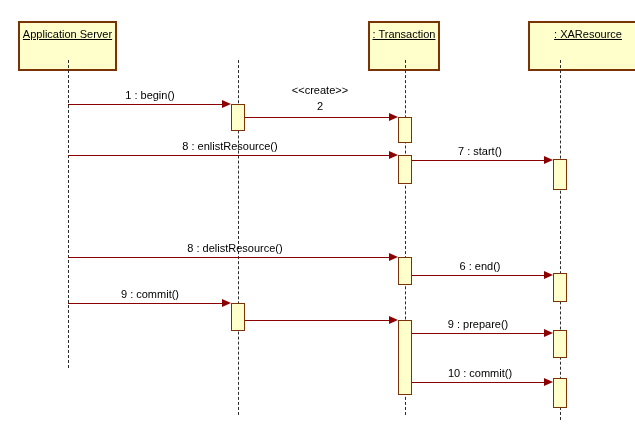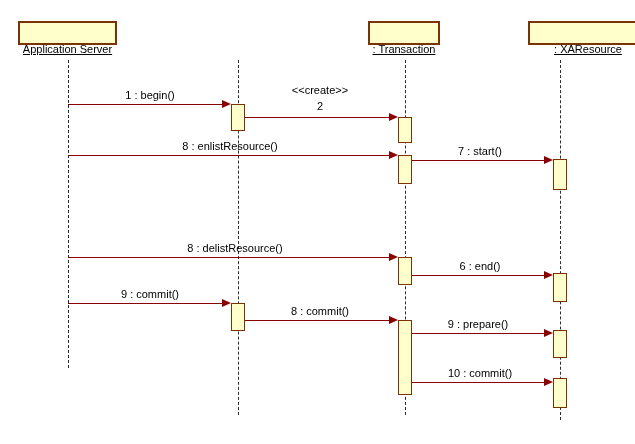--- a/index.html
+++ b/index.html
@@ -4,24 +4,24 @@
 <style>
   html,body { margin:0; padding:0; background:#ffffff; }
   .stage {
     position:relative; width:635px; height:444px;
     background:var(--bg,#ffffff);
     font-family:"Liberation Sans", sans-serif;
     font-size:11px; color:#000;
     overflow:hidden;
   }
   .head {
-    position:absolute; height:23px; box-sizing:border-box;
+    position:absolute; height:50px; box-sizing:border-box;
     background:var(--box-fill,#ffffcc);
     border:2px solid var(--box-border,#7b3305);
-    text-align:center; padding-top:20px;
+    text-align:center; padding-top:5px;
   }
   .head .hlabel { text-decoration:underline; white-space:nowrap; }
   .lifeline {
     position:absolute; width:0;
     border-left:1px dashed var(--lifeline,#2b2b2b);
   }
   .activation {
     position:absolute; width:14px; box-sizing:border-box;
     background:var(--box-fill,#ffffcc);
     border:1px solid var(--box-border,#7b3305);
@@ -81,21 +81,20 @@
   <div class="mline" style="left:412px;top:275px;width:133px"></div>
   <div class="ahead" style="left:544px;top:271px"></div>
   <div class="mlabel" style="left:395px;top:260px">6 : end()</div>
 
   <div class="mline" style="left:68px;top:303px;width:155px"></div>
   <div class="ahead" style="left:222px;top:299px"></div>
   <div class="mlabel" style="left:65px;top:288px">9 : commit()</div>
 
   <div class="mline" style="left:245px;top:320px;width:145px"></div>
   <div class="ahead" style="left:389px;top:316px"></div>
-  <div class="mlabel" style="left:235px;top:305px">8 : commit()</div>
 
   <div class="mline" style="left:412px;top:333px;width:133px"></div>
   <div class="ahead" style="left:544px;top:329px"></div>
   <div class="mlabel" style="left:393px;top:318px">9 : prepare()</div>
 
   <div class="mline" style="left:412px;top:382px;width:133px"></div>
   <div class="ahead" style="left:544px;top:378px"></div>
   <div class="mlabel" style="left:395px;top:367px">10 : commit()</div>
 
   <div class="activation" style="left:231px;top:104px;height:27px"></div>

